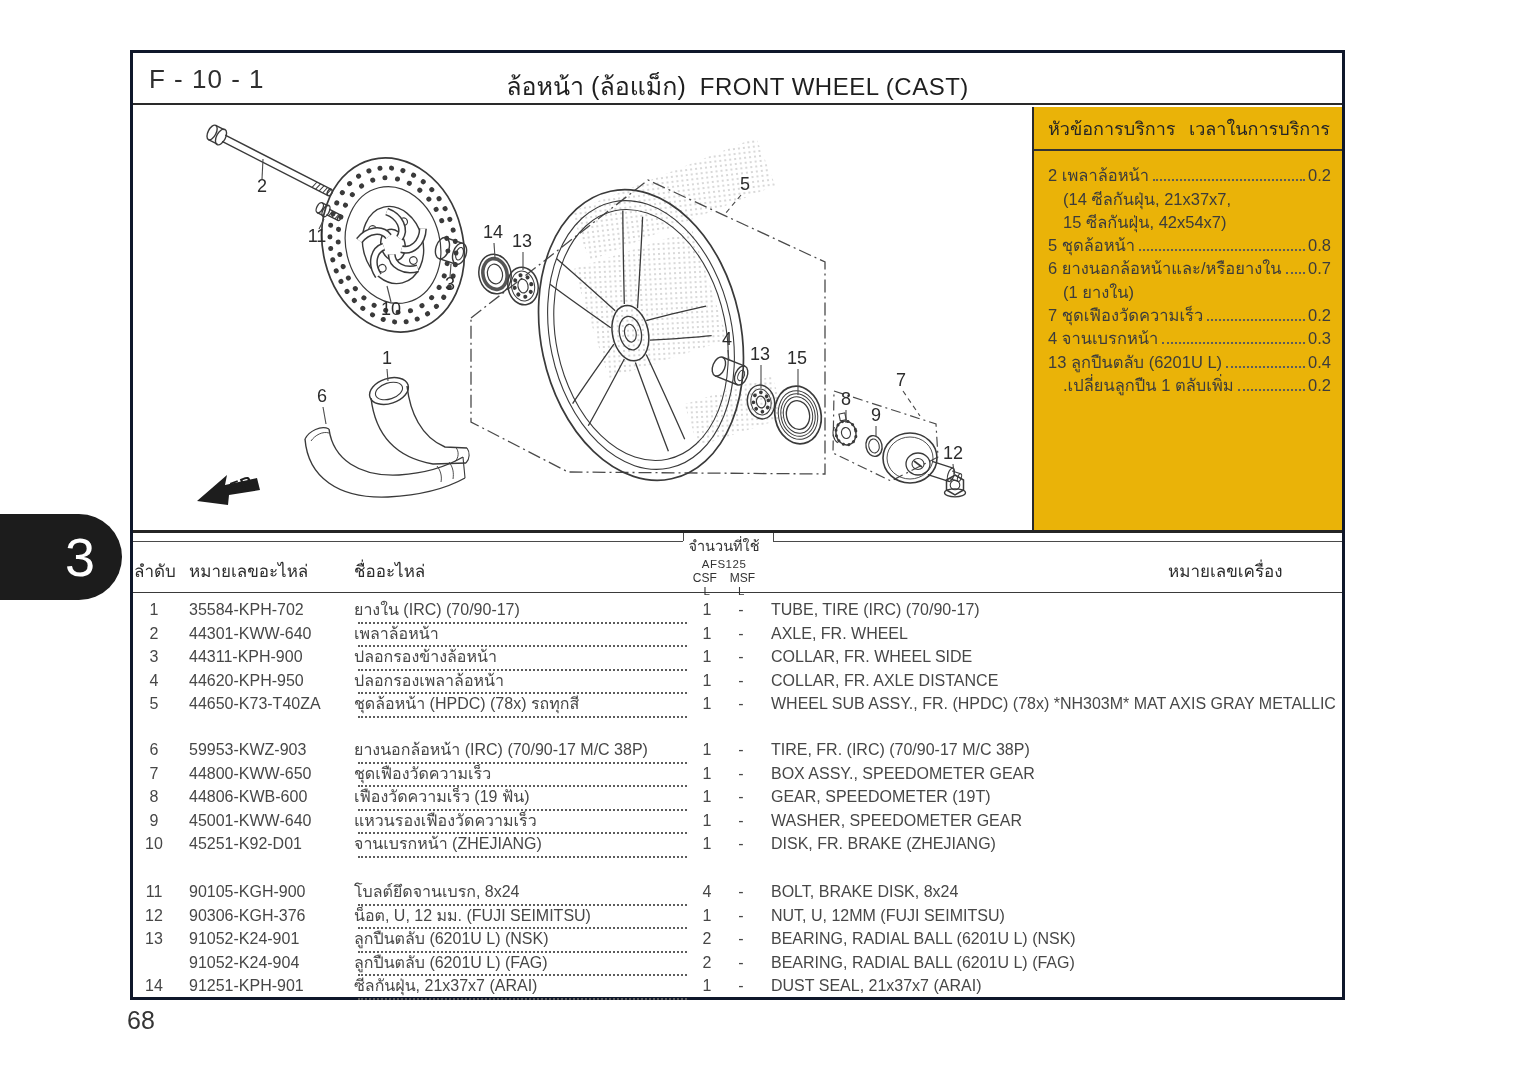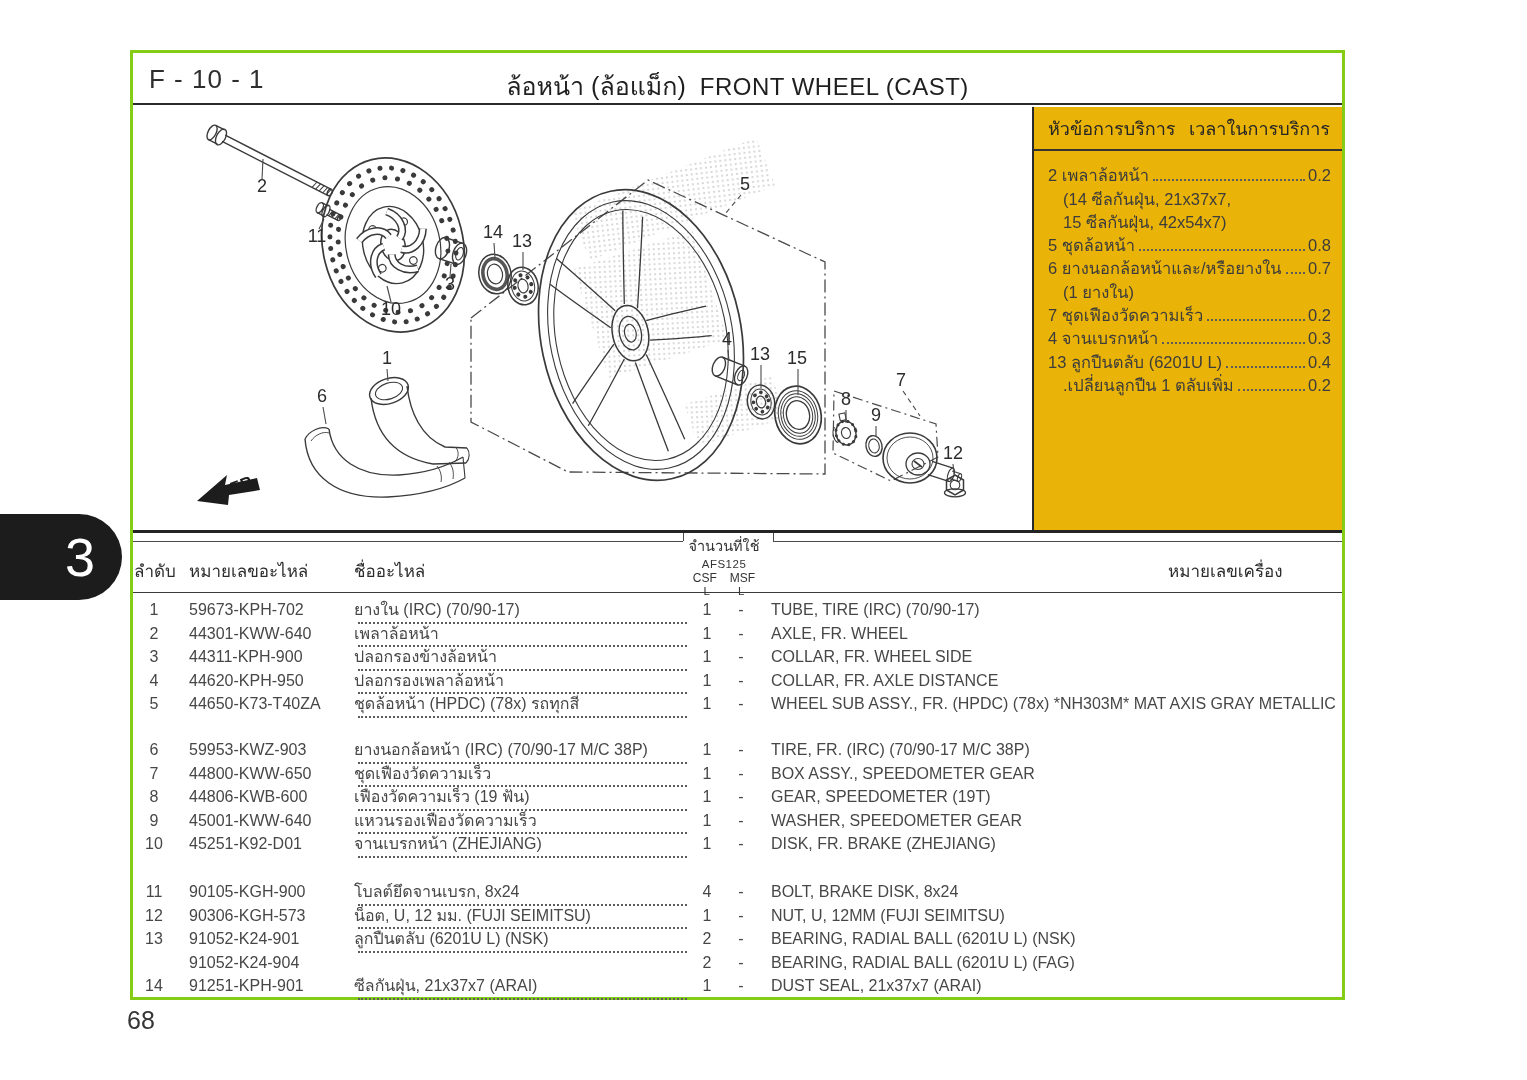--- a/index.html
+++ b/index.html
@@ -1,20 +1,20 @@
 <!DOCTYPE html>
 <html><head>
 <meta charset="utf-8">
 <style>
   * { margin:0; padding:0; box-sizing:border-box; }
   html,body { width:1527px; height:1080px; background:#ffffff; overflow:hidden;
     font-family:"Liberation Sans","DejaVu Sans",sans-serif; color:#3f3f3f; }
 
   .frame { position:absolute; left:130px; top:50px; width:1215px; height:950px;
-    border:3px solid #84cc16; background:#fff; }
+    border:3px solid #0f172a; background:#fff; }
 
   
   .titlebar { position:relative; height:52px; border-bottom:2px solid #2a2a2a; }
   .code { position:absolute; left:16px; top:11px; font-size:26px; color:#2e2e2e; letter-spacing:1px; }
   .ttl { position:absolute; left:0; right:0; top:13px; text-align:center; color:#1f1f1f; }
   .ttl .th { font-size:25px; margin-right:14px; }
   .ttl .en { font-size:24px; letter-spacing:.5px; }
 
   .content { position:absolute; top:54px; left:0; right:0; bottom:0; }
 
@@ -392,21 +392,21 @@
           <div class="q-subs">
             <span>L</span>
             <span>L</span>
           </div>
         </div>
         <div class="h-serial">หมายเลขเครื่อง</div>
       </div>
       <div class="tgroup g0">
           <div class="trow">
             <span class="c-no">1</span>
-            <span class="c-pn">59673-KPH-702</span>
+            <span class="c-pn">35584-KPH-702</span>
             <span class="c-th">
               <span class="nm">ยางใน (IRC) (70/90-17)</span>
               <span class="dots"></span>
             </span>
             <span class="c-q1">1</span>
             <span class="c-q2">-</span>
             <span class="c-en">TUBE, TIRE (IRC) (70/90-17)</span>
           </div>
           <div class="trow">
             <span class="c-no">2</span>
@@ -517,21 +517,21 @@
             <span class="c-th">
               <span class="nm">โบลต์ยึดจานเบรก, 8x24</span>
               <span class="dots"></span>
             </span>
             <span class="c-q1">4</span>
             <span class="c-q2">-</span>
             <span class="c-en">BOLT, BRAKE DISK, 8x24</span>
           </div>
           <div class="trow">
             <span class="c-no">12</span>
-            <span class="c-pn">90306-KGH-573</span>
+            <span class="c-pn">90306-KGH-376</span>
             <span class="c-th">
               <span class="nm">น็อต, U, 12 มม. (FUJI SEIMITSU)</span>
               <span class="dots"></span>
             </span>
             <span class="c-q1">1</span>
             <span class="c-q2">-</span>
             <span class="c-en">NUT, U, 12MM (FUJI SEIMITSU)</span>
           </div>
           <div class="trow">
             <span class="c-no">13</span>
@@ -540,20 +540,24 @@
               <span class="nm">ลูกปืนตลับ (6201U L) (NSK)</span>
               <span class="dots"></span>
             </span>
             <span class="c-q1">2</span>
             <span class="c-q2">-</span>
             <span class="c-en">BEARING, RADIAL BALL (6201U L) (NSK)</span>
           </div>
           <div class="trow">
             <span class="c-no"></span>
             <span class="c-pn">91052-K24-904</span>
+            <span class="c-th">
+              <span class="nm">ลูกปืนตลับ (6201U L) (FAG)</span>
+              <span class="dots"></span>
+            </span>
             <span class="c-q1">2</span>
             <span class="c-q2">-</span>
             <span class="c-en">BEARING, RADIAL BALL (6201U L) (FAG)</span>
           </div>
           <div class="trow">
             <span class="c-no">14</span>
             <span class="c-pn">91251-KPH-901</span>
             <span class="c-th">
               <span class="nm">ซีลกันฝุ่น, 21x37x7 (ARAI)</span>
               <span class="dots"></span>

